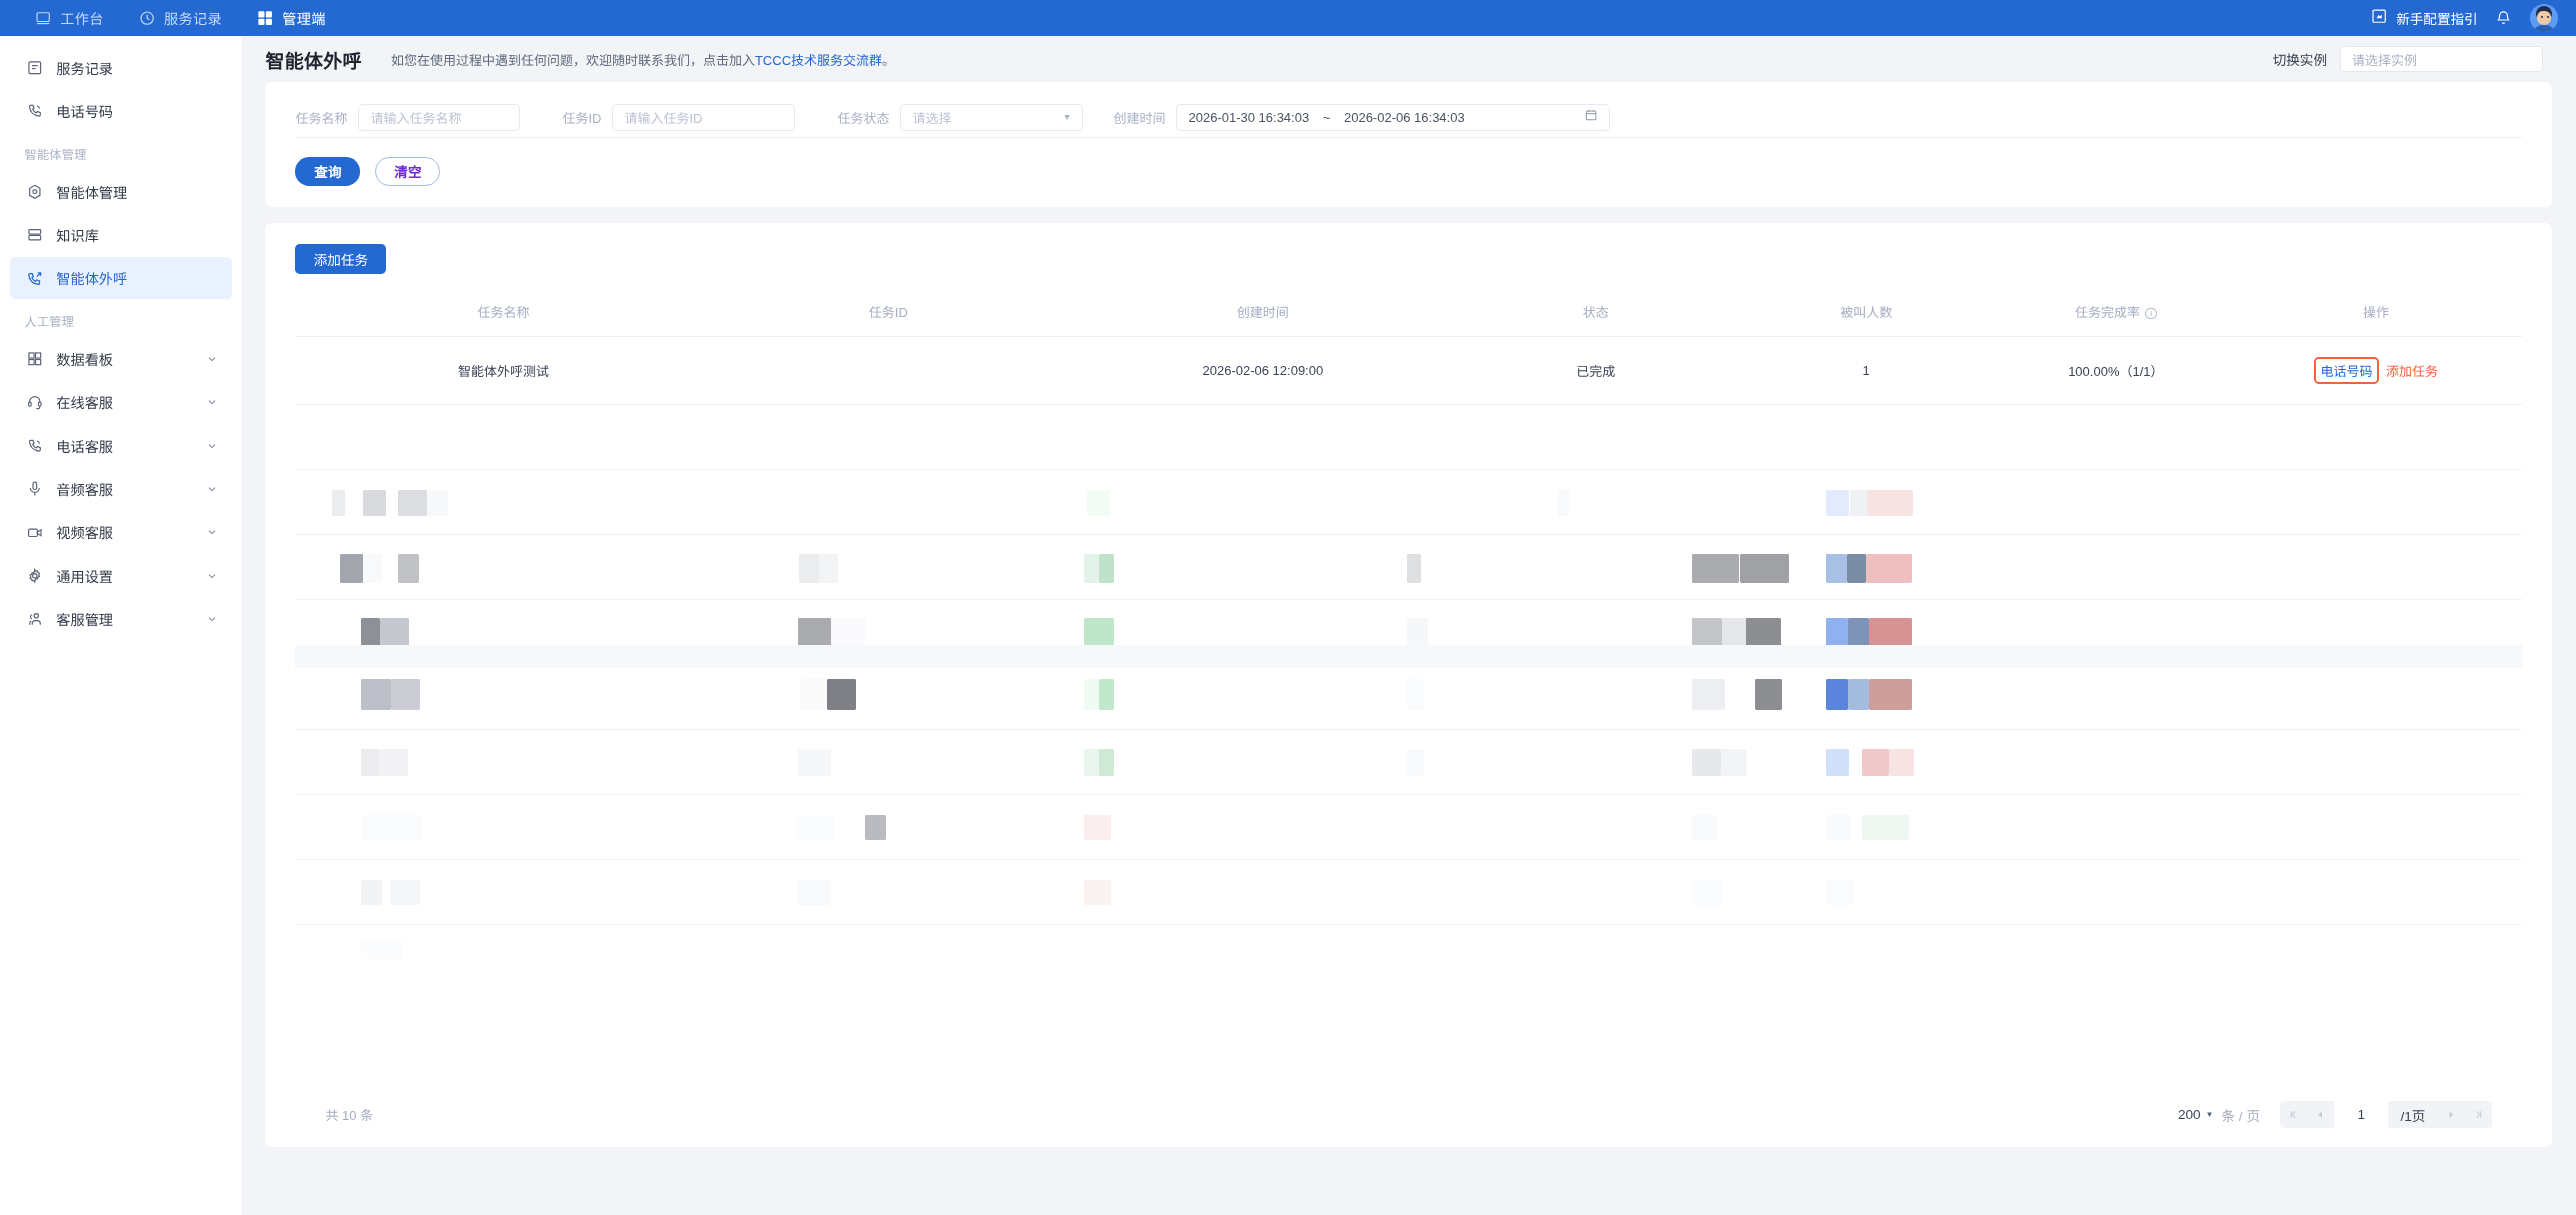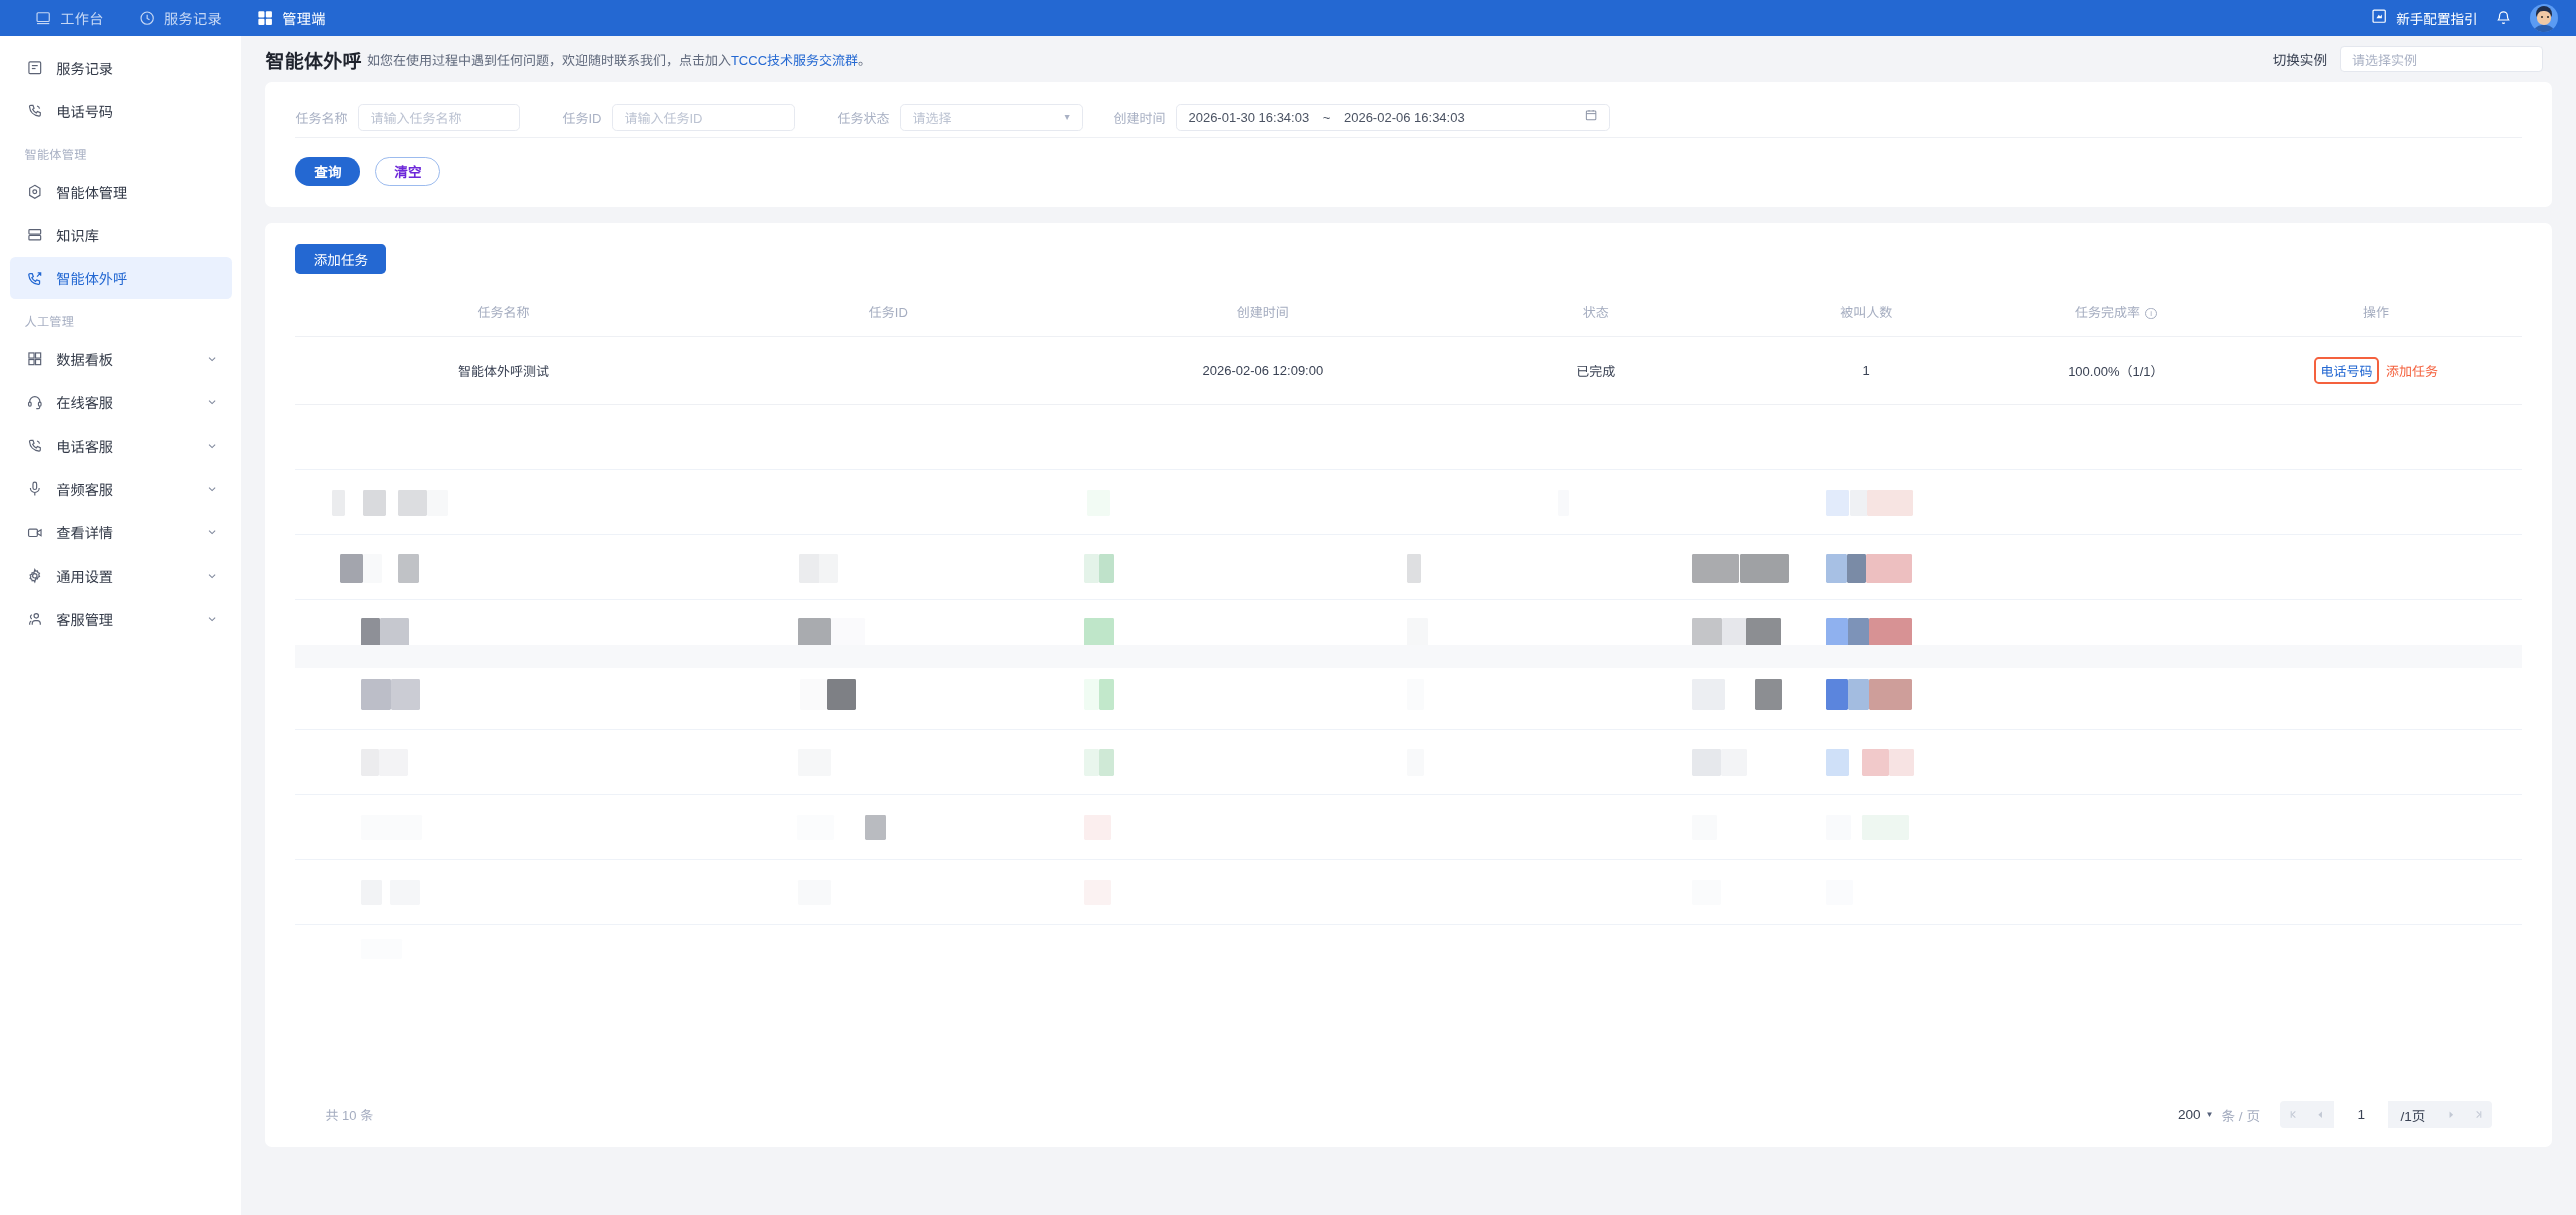--- a/index.html
+++ b/index.html
@@ -78,21 +78,21 @@
     position: absolute; top: 36px; left: 241px;
     width: 2335px; height: 1179px;
     background: #f3f4f7;
     overflow: hidden;
   }
   .page-head {
     height: 46px; display: flex; align-items: center;
     padding: 0 33px 0 24.4px;
   }
   .page-title { font-size: 19px; font-weight: bold; color: #1f232d; letter-spacing: 0.3px; }
-  .page-desc { margin-left: 5px; font-size: 13px; color: #5d6madness; color: #5d6piece; color: #616a7d; }
+  .page-desc { margin-left: 29px; font-size: 13px; color: #5d6madness; color: #5d6piece; color: #616a7d; }
   .page-desc a { color: #2468d2; text-decoration: none; }
   .head-spacer { flex: 1; }
   .switch-label { font-size: 13.6px; color: #3a4254; margin-right: 13px; }
   .switch-select {
     width: 203px; height: 26px; background: #fff;
     border: 0.7px solid #e4e7ee; border-radius: 4.1px;
     display: flex; align-items: center; padding: 0 11px;
     color: #a9b1c4; font-size: 13px; cursor: pointer;
   }
 
@@ -402,21 +402,21 @@
     </span>
   </div>
 
   <div class="nav-item">
     <span class="nav-ico">
       <svg width="17.6" height="17.6" viewBox="0 0 24 24" fill="none" stroke="#5b6274" stroke-width="1.6">
         <rect x="3.5" y="7" width="12" height="10" rx="1.5"></rect>
           <path d="M15.5 11l5-3v8l-5-3z"></path>
       </svg>
     </span>
-    <span class="nav-label">查看详情</span>
+    <span class="nav-label">视频客服</span>
     <span class="chev">
       <svg width="12.2" height="12.2" viewBox="0 0 24 24" fill="none" stroke="#7c859a" stroke-width="2">
           <path d="M6 9l6 6 6-6"></path>
         </svg>
     </span>
   </div>
 
   <div class="nav-item">
     <span class="nav-ico">
       <svg width="17.6" height="17.6" viewBox="0 0 24 24" fill="none" stroke="#5b6274" stroke-width="1.6">

